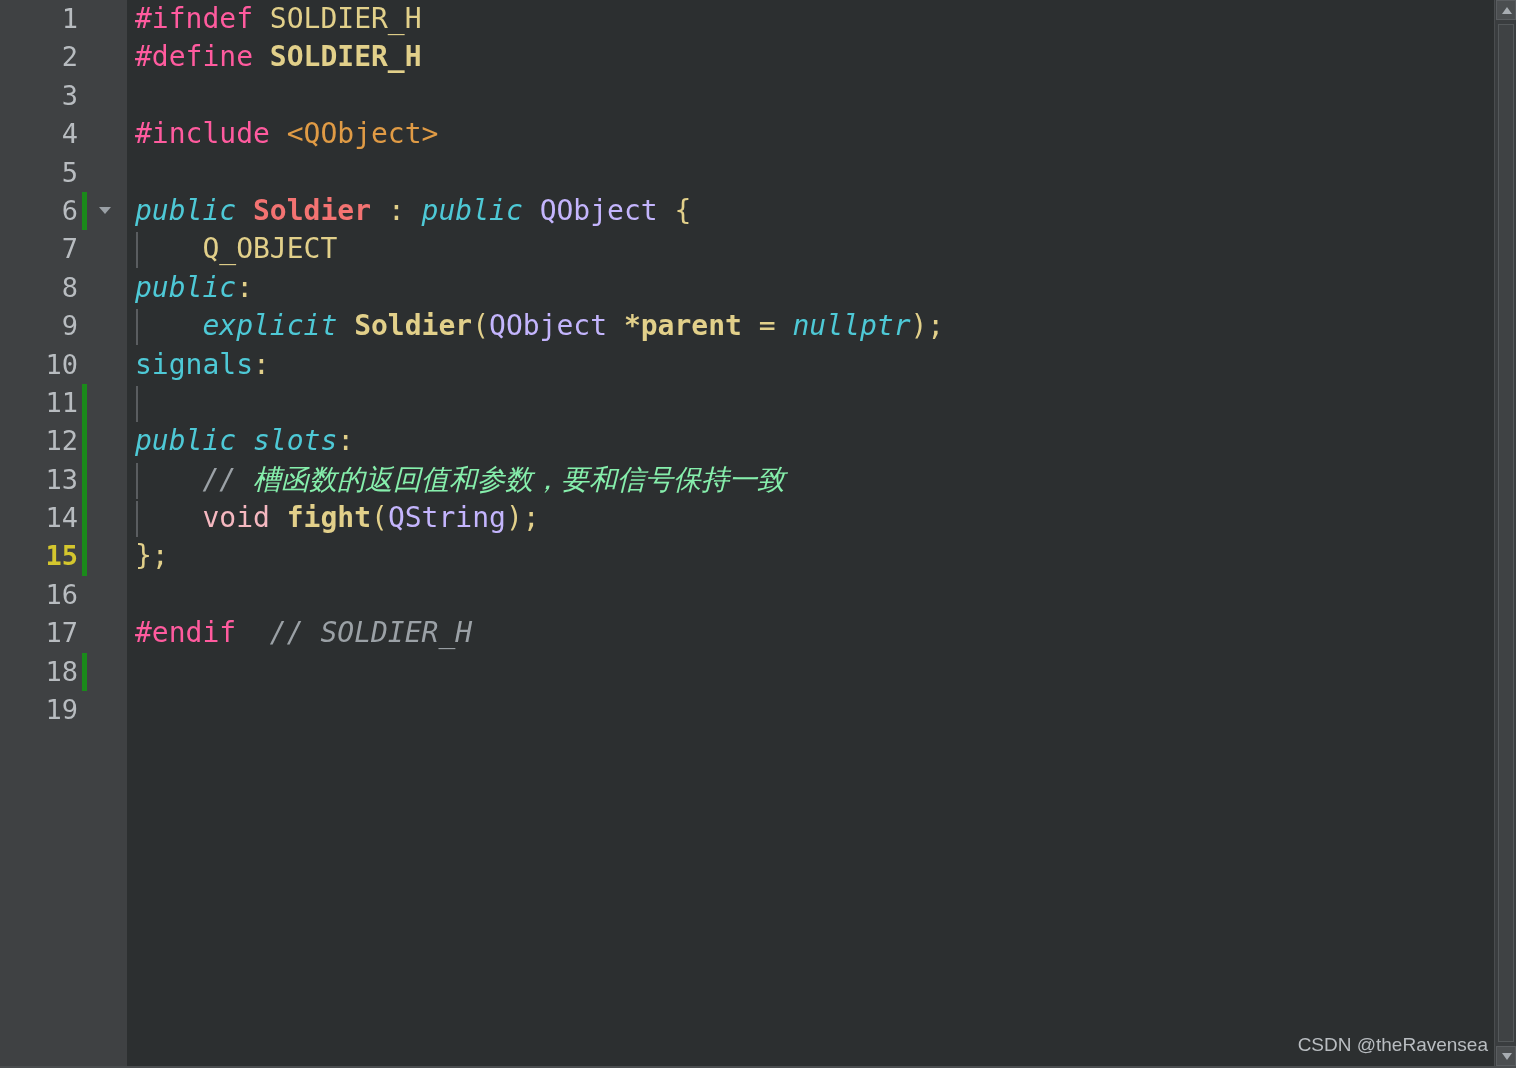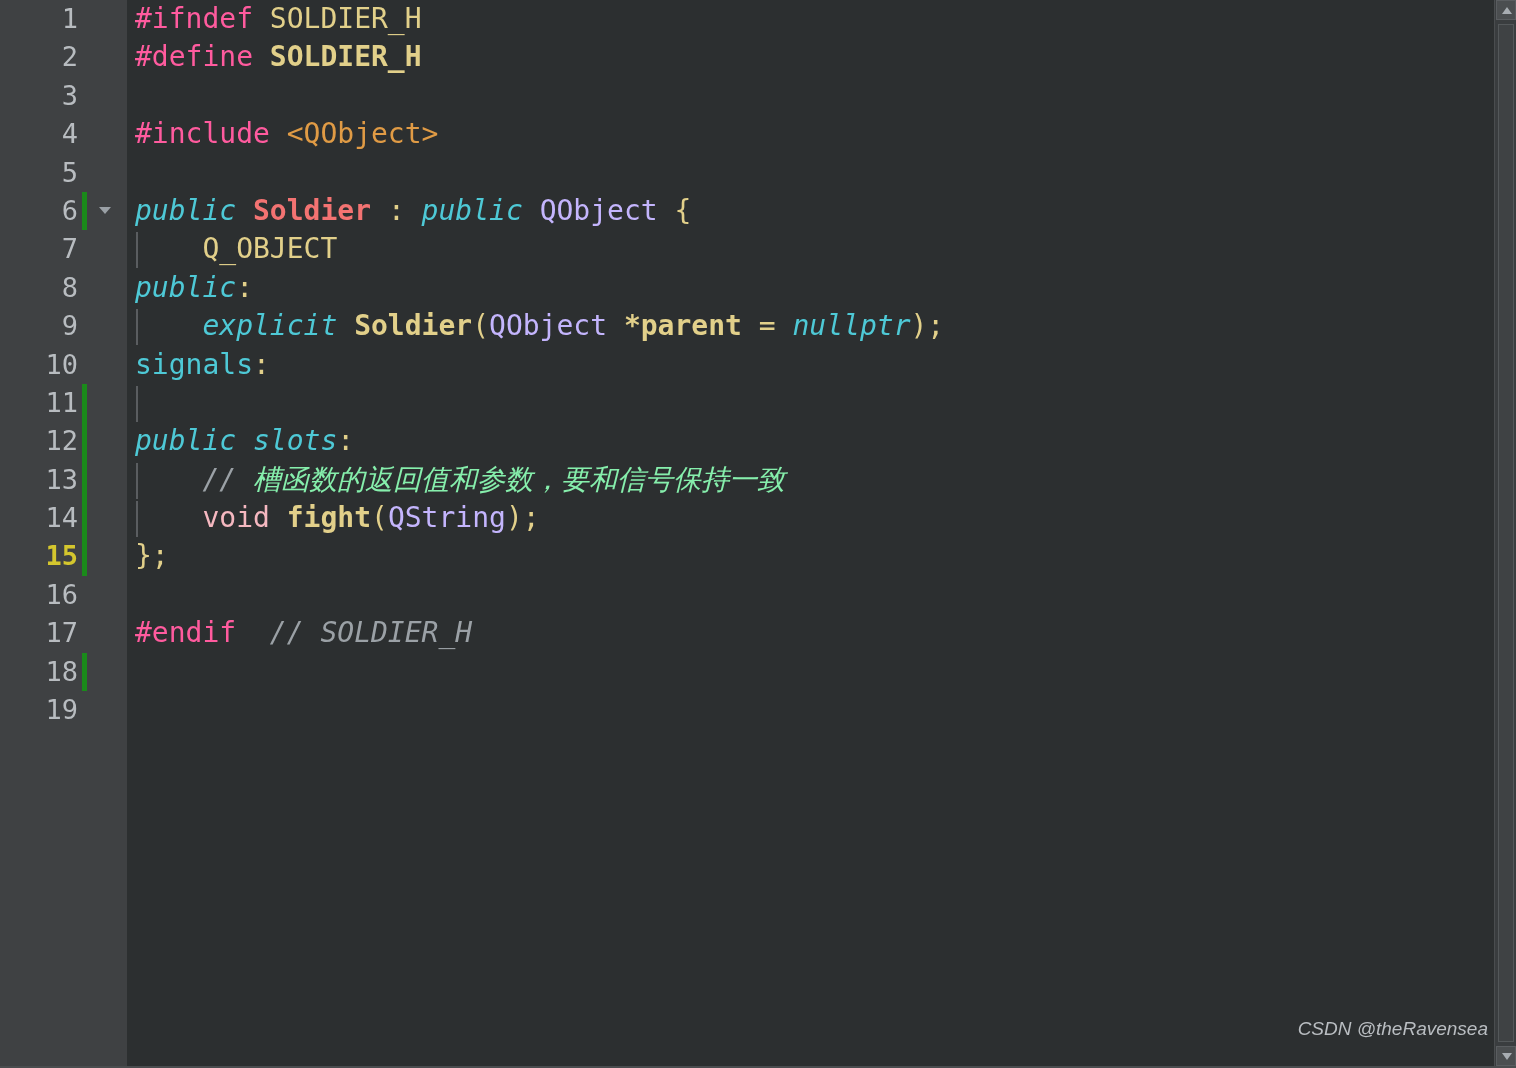--- a/index.html
+++ b/index.html
@@ -166,26 +166,25 @@
     height: 1018px;
     background: #3f4244;
     border: 1px solid #54585a;
     box-sizing: border-box;
   }
 
   
   #watermark {
     position: absolute;
     right: 28px;
-    bottom: 26px;
+    bottom: 10px;
     font-family: "Liberation Sans", sans-serif;
     font-size: 19px;
     color: #b9bdc1;
     white-space: pre;
-    font-style: italic;
   }
 </style>
 </head>
 <body>
 
 <div id="editor-window">
 
   <div id="gutter">
       <div class="ln-row">
         <span class="ln-num">1</span>

